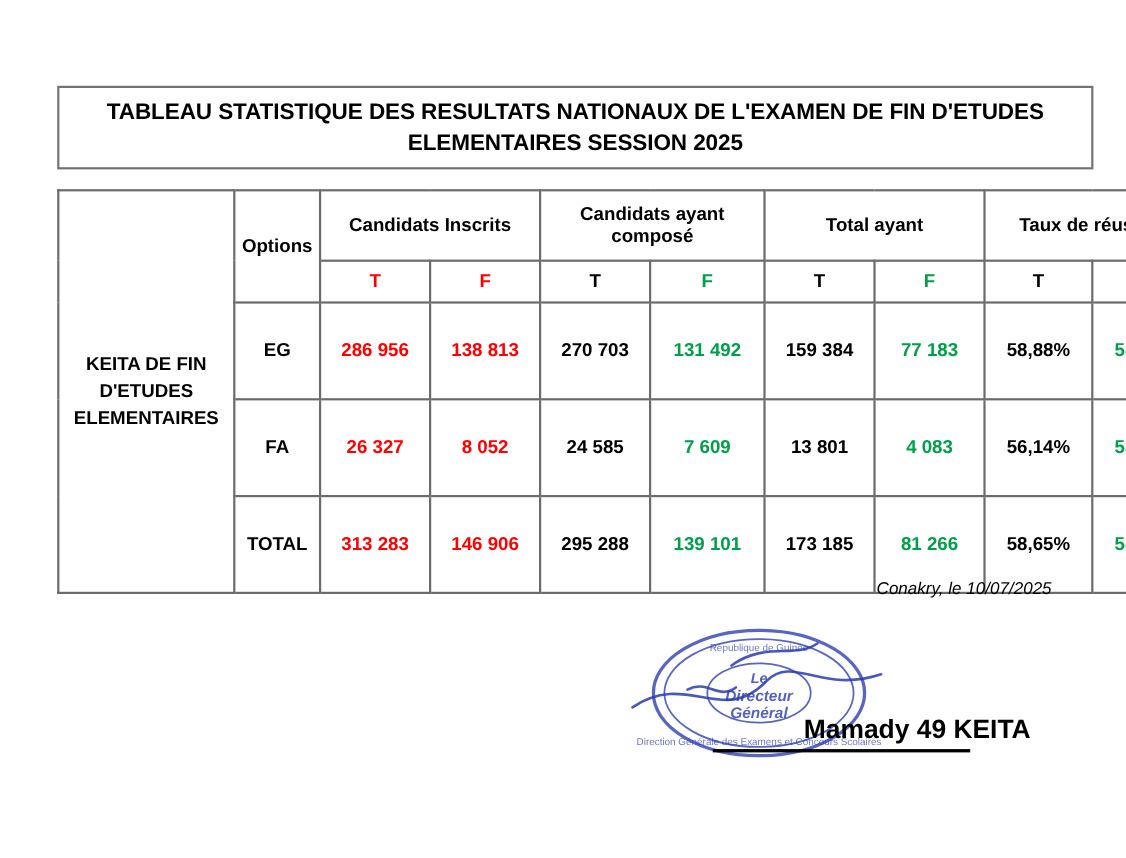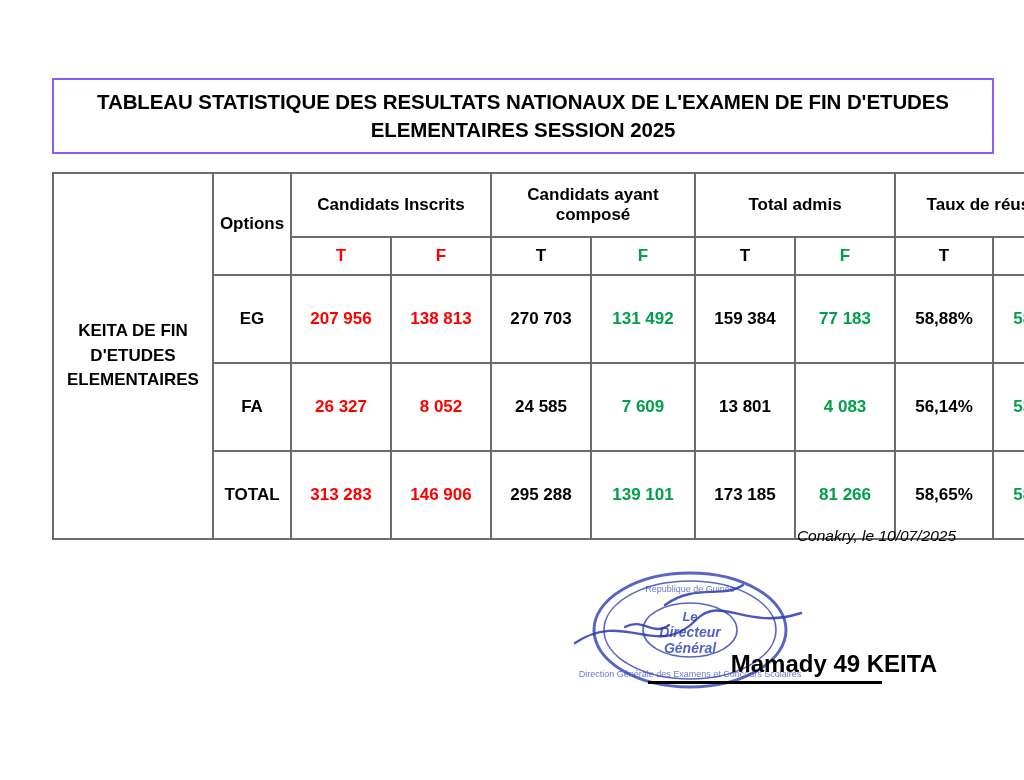--- a/index.html
+++ b/index.html
@@ -23,21 +23,21 @@
     height: 780px;
   }
 
   
   .title-box {
     position: absolute;
     left: 52px;
     top: 78px;
     width: 942px;
     height: 76px;
-    border: 2px solid #8b5cf6;
+    border: 2px solid #737373;
     box-sizing: border-box;
     display: flex;
     align-items: center;
     justify-content: center;
     text-align: center;
     padding: 4px 18px;
   }
   .title-text {
     font-size: 20.5px;
     font-weight: bold;
@@ -173,37 +173,37 @@
         <col class="c-num">
         <col class="c-pct">
         <col class="c-pct">
       </colgroup>
       <tbody>
         <tr>
           <td rowspan="5" class="left-label">KEITA DE FIN D'ETUDES ELEMENTAIRES</td>
           <td rowspan="2" class="opt-cell">Options</td>
           <td colspan="2" class="grp-head">Candidats Inscrits</td>
           <td colspan="2" class="grp-head">Candidats ayant composé</td>
-          <td colspan="2" class="grp-head">Total admis</td>
+          <td colspan="2" class="grp-head">Total ayant</td>
           <td colspan="2" class="grp-head">Taux de réussite</td>
         </tr>
         <tr>
           <td class="sub-head red">T</td>
           <td class="sub-head red">F</td>
           <td class="sub-head black">T</td>
           <td class="sub-head green">F</td>
           <td class="sub-head black">T</td>
           <td class="sub-head green">F</td>
           <td class="sub-head black">T</td>
           <td class="sub-head green">F</td>
         </tr>
 
         <tr>
           <td class="row-cell opt-cell">EG</td>
-          <td class="row-cell red">207 956</td>
+          <td class="row-cell red">286 956</td>
           <td class="row-cell red">138 813</td>
           <td class="row-cell black">270 703</td>
           <td class="row-cell green">131 492</td>
           <td class="row-cell black">159 384</td>
           <td class="row-cell green">77 183</td>
           <td class="row-cell black">58,88%</td>
           <td class="row-cell green">58,70%</td>
         </tr>
 
         <tr>

